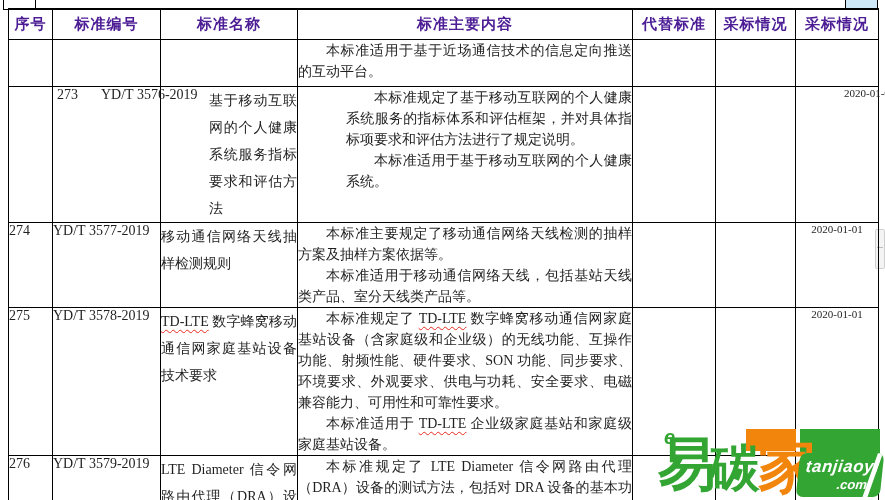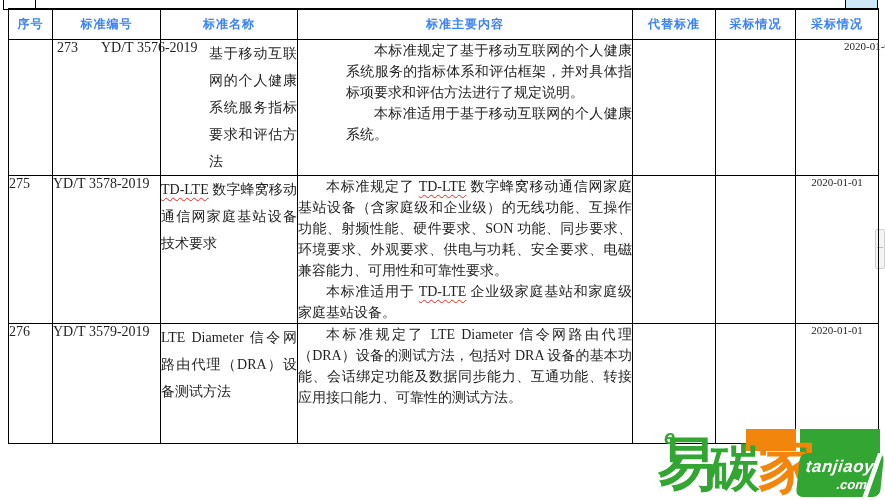--- a/index.html
+++ b/index.html
@@ -13,21 +13,21 @@
 
   
   table.std {
     position:absolute; left:8px; top:8px; width:870px;
     border-collapse:collapse; table-layout:fixed;
     border:1px solid #000; border-top:2px solid #000;
   }
   table.std td, table.std th { border:1px solid #000; vertical-align:top; padding:0; }
   table.std thead th {
     height:30px; vertical-align:middle; text-align:center;
-    font-weight:bold; font-size:12px; color:#3b82f6; letter-spacing:1px;
+    font-weight:bold; font-size:15px; color:#4c1d95; letter-spacing:1px;
   }
   tr.r0 td { height:47px; }
   tr.r1 td { height:87px;padding-left:48px; }
   tr.r2 td { height:83px; }
   tr.r3 td { height:148px; }
   tr.r4 td { height:120px; }
 
   td.c-no   { font-size:14px; padding:2px 2px 0 4px; }
   td.c-code { font-size:14px; padding:2px 2px 0 8px; white-space:nowrap; }
   td.c-name { font-size:14px; padding:2px 6px 0 6px; line-height:27px; text-align:justify; }
@@ -106,34 +106,57 @@
       <th>标准编号</th>
       <th>标准名称</th>
       <th>标准主要内容</th>
       <th>代替标准</th>
       <th>采标情况</th>
       <th>采标情况</th>
     </tr>
   </thead>
   <tbody>
 
+    <tr class="r0">
+      <td class="c-no"></td>
+      <td class="c-code"></td>
+      <td class="c-name"></td>
+      <td class="c-content">
+        <p><span>本标准适用于基于近场通信技术的信息定向推送的互动平台。</span></p>
+      </td>
+      <td class="c-rep"></td>
+      <td class="c-adopt"></td>
+      <td class="c-date"></td>
+    </tr>
 
     <tr class="r1">
       <td class="c-no">273</td>
       <td class="c-code">YD/T 3576-2019</td>
       <td class="c-name"><span>基于移动互联网的个人健康系统服务指标要求和评估方法</span></td>
       <td class="c-content">
         <p><span>本标准规定了基于移动互联网的个人健康系统服务的指标体系和评估框架，并对具体指标项要求和评估方法进行了规定说明。</span></p>
         <p><span>本标准适用于基于移动互联网的个人健康系统。</span></p>
       </td>
       <td class="c-rep"></td>
       <td class="c-adopt"></td>
       <td class="c-date">2020-01-01</td>
     </tr>
 
+    <tr class="r2">
+      <td class="c-no">274</td>
+      <td class="c-code">YD/T 3577-2019</td>
+      <td class="c-name"><span>移动通信网络天线抽样检测规则</span></td>
+      <td class="c-content">
+        <p><span>本标准主要规定了移动通信网络天线检测的抽样方案及抽样方案依据等。</span></p>
+        <p><span>本标准适用于移动通信网络天线，包括基站天线类产品、室分天线类产品等。</span></p>
+      </td>
+      <td class="c-rep"></td>
+      <td class="c-adopt"></td>
+      <td class="c-date">2020-01-01</td>
+    </tr>
 
     <tr class="r3">
       <td class="c-no">275</td>
       <td class="c-code">YD/T 3578-2019</td>
       <td class="c-name">
         <span class="wavy">TD-LTE</span><span> 数字蜂窝移动通信网家庭基站设备技术要求</span>
       </td>
       <td class="c-content">
         <p><span>本标准规定了 </span><span class="wavy">TD-LTE</span><span> 数字蜂窝移动通信网家庭基站设备（含家庭级和企业级）的无线功能、互操作功能、射频性能、硬件要求、SON 功能、同步要求、环境要求、外观要求、供电与功耗、安全要求、电磁兼容能力、可用性和可靠性要求。</span></p>
         <p><span>本标准适用于 </span><span class="wavy">TD-LTE</span><span> 企业级家庭基站和家庭级家庭基站设备。</span></p>

